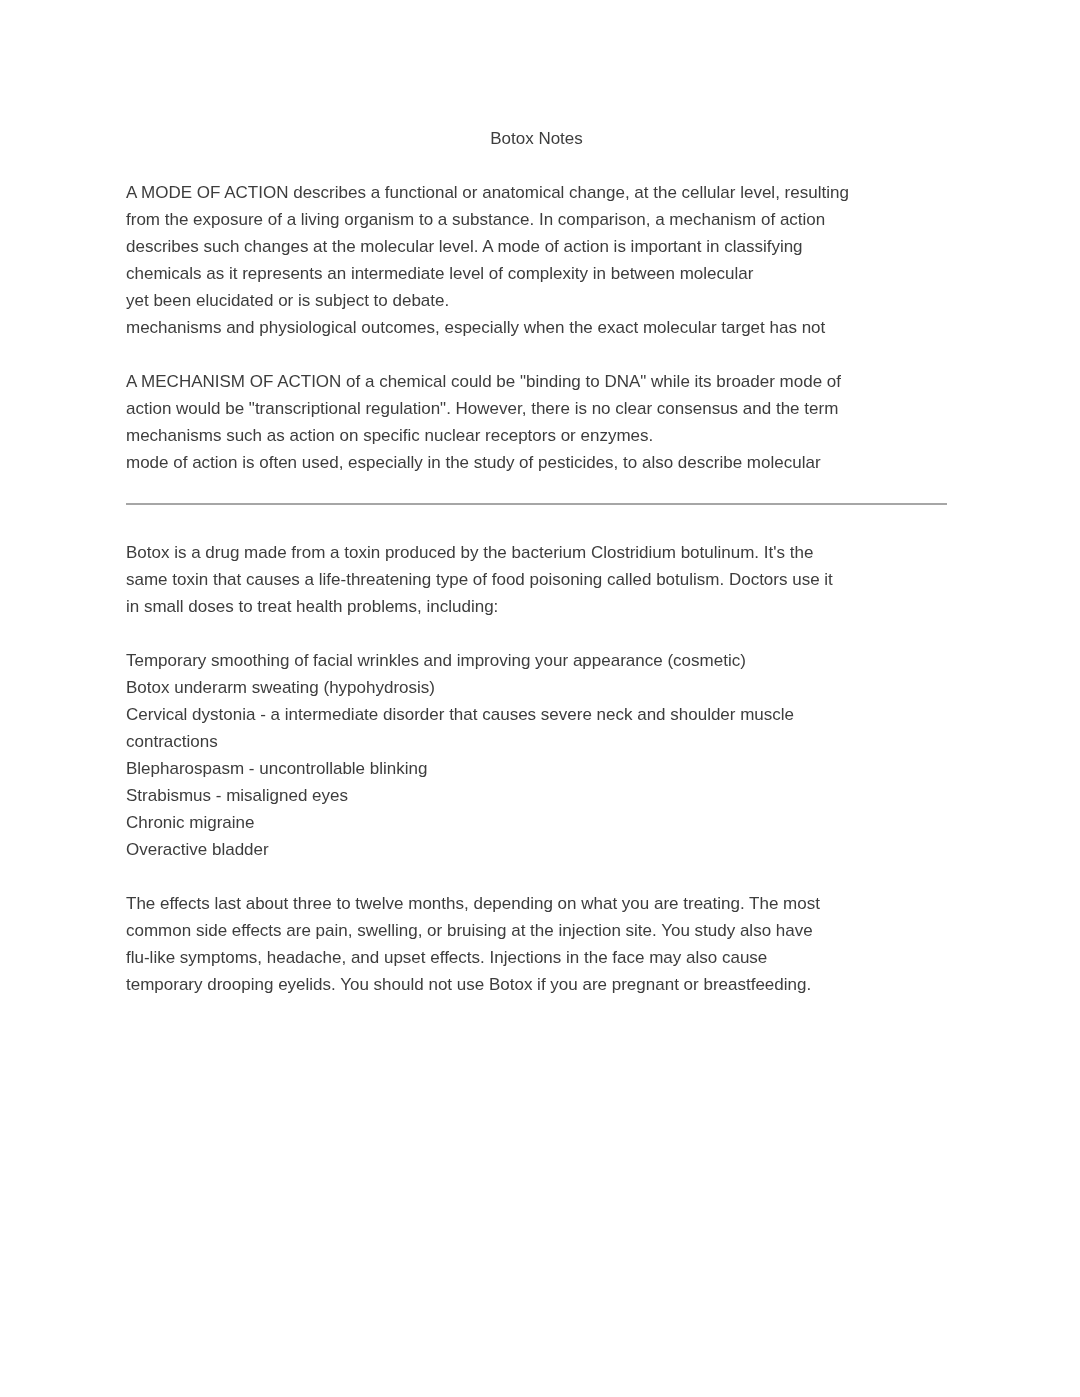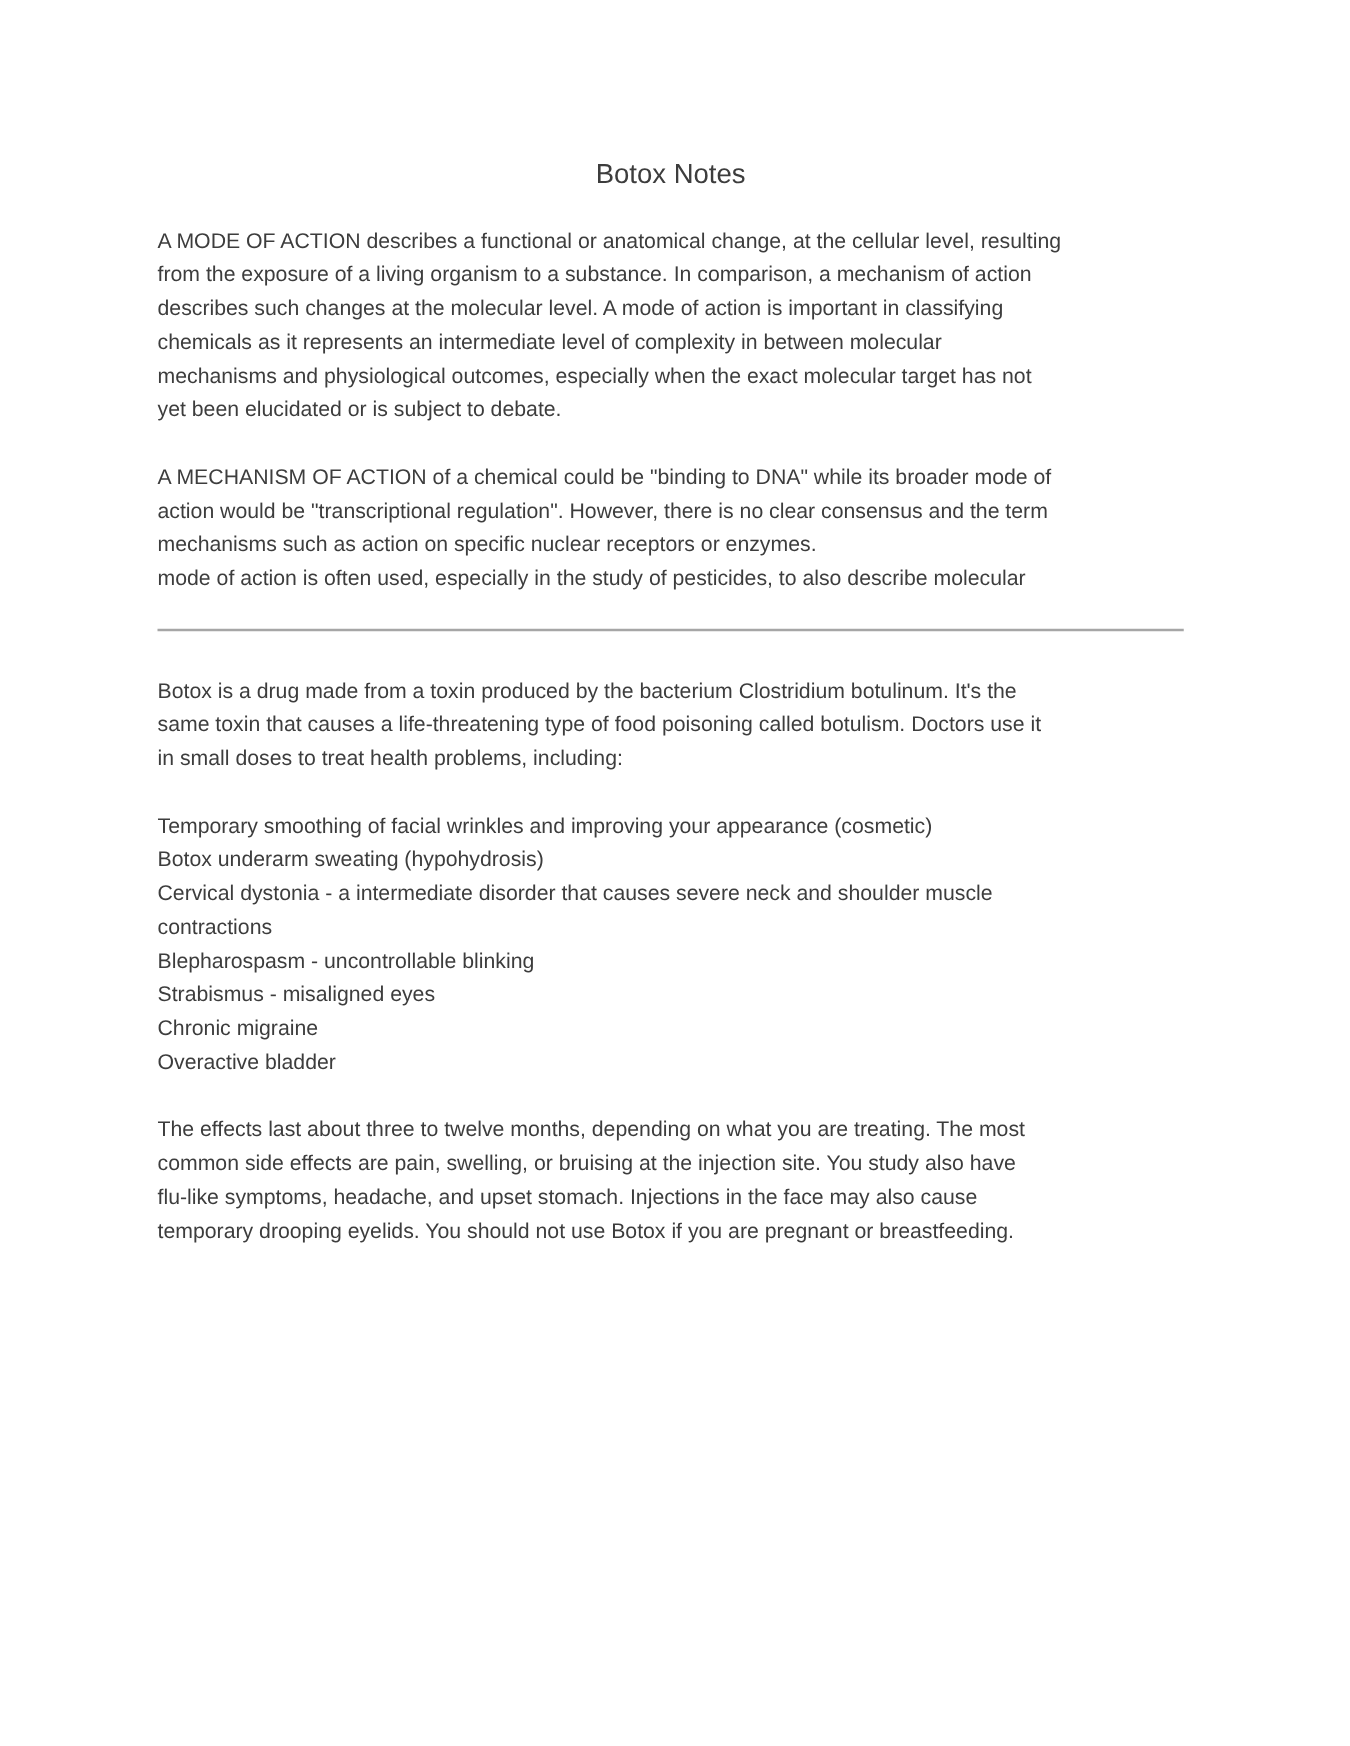--- a/index.html
+++ b/index.html
@@ -15,21 +15,21 @@
     background: #ffffff;
     padding: 125px 133px 0 126px;
     font-family: "Liberation Sans", sans-serif;
     font-size: 17px;
     line-height: 27px;
     color: #3d3d3d;
     overflow: hidden;
   }
   .doc-title {
     margin: 0 0 27px 0;
-    font-size: 22px;
+    font-size: 17px;
     font-weight: 400;
     text-align: center;
     color: #3d3d3d;
   }
   .para {
     margin: 0 0 27px 0;
   }
   .para .text-line {
     white-space: pre-wrap;
     min-height: 27px;
@@ -46,22 +46,22 @@
 
 <div class="page">
 
   <h1 class="doc-title">Botox Notes</h1>
 
   <div class="para">
       <div class="text-line">A MODE OF ACTION describes a functional or anatomical change, at the cellular level, resulting</div>
       <div class="text-line">from the exposure of a living organism to a substance. In comparison, a mechanism of action</div>
       <div class="text-line">describes such changes at the molecular level. A mode of action is important in classifying</div>
       <div class="text-line">chemicals as it represents an intermediate level of complexity in between molecular</div>
+      <div class="text-line">yet been elucidated or is subject to debate.</div>
       <div class="text-line">mechanisms and physiological outcomes, especially when the exact molecular target has not</div>
-      <div class="text-line">yet been elucidated or is subject to debate.</div>
     </div>
 
   <div class="para">
       <div class="text-line">A MECHANISM OF ACTION of a chemical could be "binding to DNA" while its broader mode of</div>
       <div class="text-line">action would be "transcriptional regulation". However, there is no clear consensus and the term</div>
       <div class="text-line">mechanisms such as action on specific nuclear receptors or enzymes.</div>
       <div class="text-line">mode of action is often used, especially in the study of pesticides, to also describe molecular</div>
     </div>
 
   <hr class="doc-divider">
@@ -79,17 +79,17 @@
       <div class="text-line">contractions</div>
       <div class="text-line">Blepharospasm - uncontrollable blinking</div>
       <div class="text-line">Strabismus - misaligned eyes</div>
       <div class="text-line">Chronic migraine</div>
       <div class="text-line">Overactive bladder</div>
     </div>
 
   <div class="para">
       <div class="text-line">The effects last about three to twelve months, depending on what you are treating. The most</div>
       <div class="text-line">common side effects are pain, swelling, or bruising at the injection site. You study also have</div>
-      <div class="text-line">flu-like symptoms, headache, and upset stomach. Injections in the face may also cause</div>
+      <div class="text-line">flu-like symptoms, headache, and upset effects. Injections in the face may also cause</div>
       <div class="text-line">temporary drooping eyelids. You should not use Botox if you are pregnant or breastfeeding.</div>
     </div>
 
 </div>
 
 </body></html>

